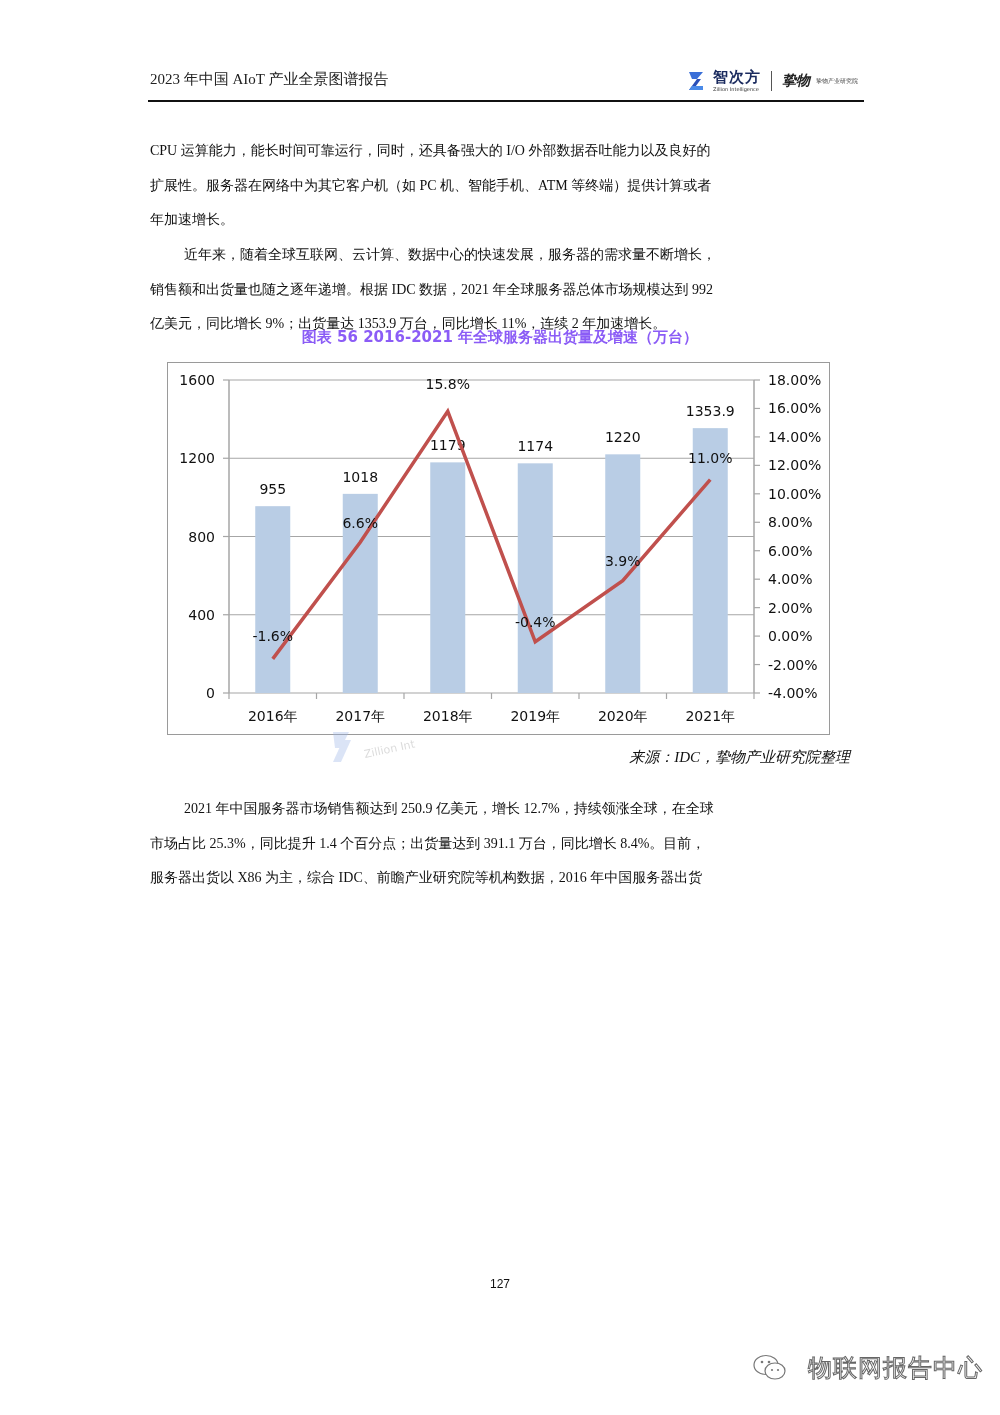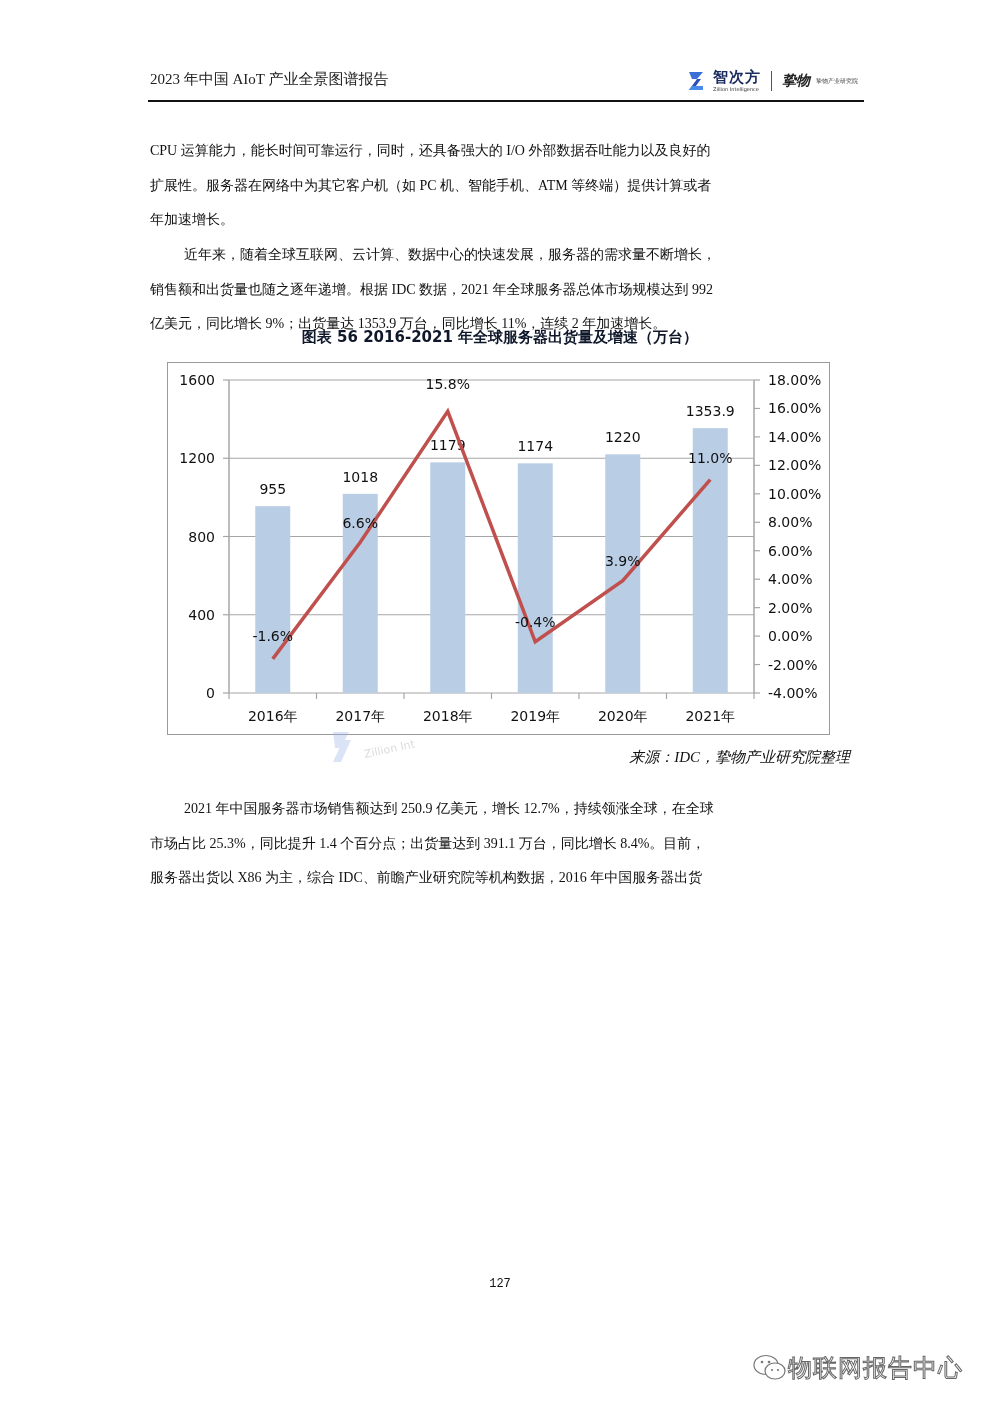--- a/index.html
+++ b/index.html
@@ -17,34 +17,34 @@
   .logo-sep { width:1px; height:20px; background:#555; margin:0 4px; }
   .logo-zw { font-family:"DejaVu Sans",sans-serif; font-weight:bold; font-size:14px; color:#222; font-style:italic; }
   .logo-zw-sub { font-family:"DejaVu Sans",sans-serif; font-size:6px; color:#444; }
 
   .para { position:absolute; left:150px; width:700px; font-size:14px; line-height:34.5px;
           font-family:"Liberation Serif","DejaVu Serif",serif; text-align:justify; color:#111;margin-top:20px; }
   .para .line { display:block; white-space:nowrap; }
   .indent { padding-left:34px; }
 
   .fig-title { position:absolute; left:0; width:1000px; top:328px; text-align:center;
-               font-family:"DejaVu Sans","Liberation Sans",sans-serif; font-weight:bold; font-size:15px; color:#0f172a; }
+               font-family:"DejaVu Sans","Liberation Sans",sans-serif; font-weight:bold; font-size:15px; color:#8b5cf6; }
 
   .chart-frame { position:absolute; left:167px; top:362px; width:663px; height:373px;
                  border:1.5px solid #9a9a9a; box-sizing:border-box; background:#fff; }
   .chart-svg { position:absolute; left:0; top:0; }
   .chart-svg text { font-family:"DejaVu Sans","Liberation Sans",sans-serif; fill:#111; }
 
   .source { position:absolute; right:150px; top:748px; font-size:15px; font-style:italic;
             font-family:"Liberation Serif","DejaVu Serif",serif; color:#111; }
 
   .page-num { position:absolute; left:0; width:1000px; top:1277px; text-align:center;
-              font-family:Liberation Mono, monospace; font-size:12px; color:#111; }
+              font-family:Liberation Sans, sans-serif; font-size:12px; color:#111; }
 
-  .wechat { position:absolute; left:752px; top:1352px; display:flex; align-items:center; gap:0; }
+  .wechat { position:absolute; left:752px; top:1352px; display:flex; align-items:center; gap:20px; }
   .wechat-icon { width:36px; height:30px; }
   .wechat-label { font-family:"DejaVu Sans",sans-serif; font-size:24px; color:#ffffff;
                   -webkit-text-stroke:1px #666; letter-spacing:1px; }
 
   .watermark { position:absolute; left:325px; top:728px; opacity:0.35; }
 </style>
 </head>
 <body>
 
 <div class="header">

